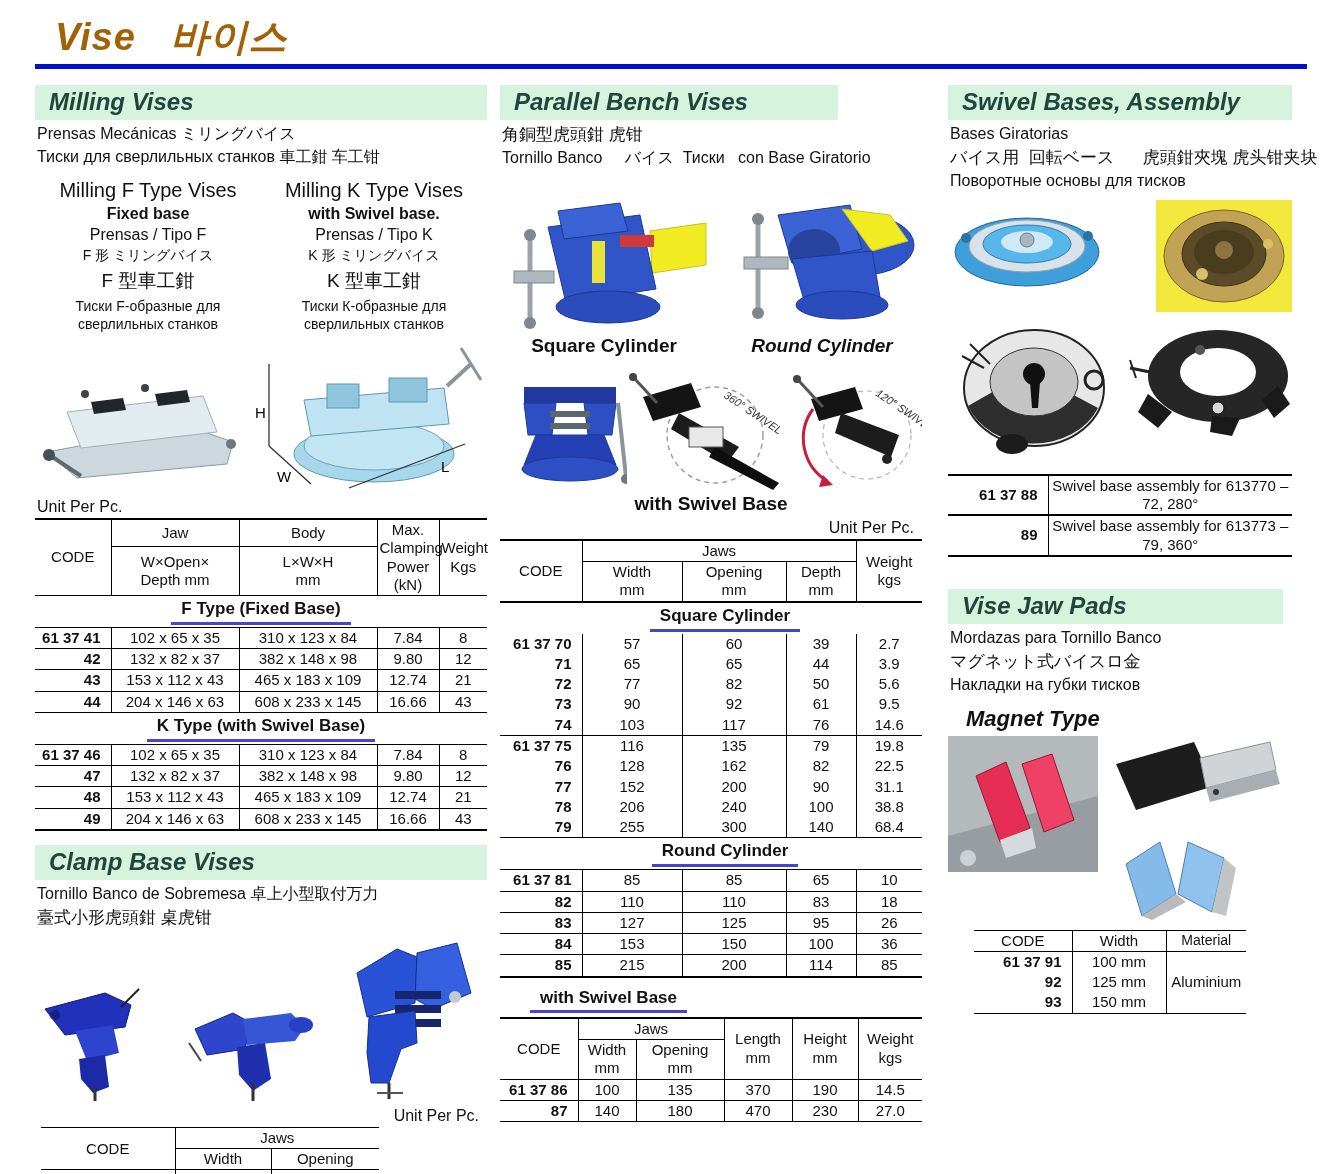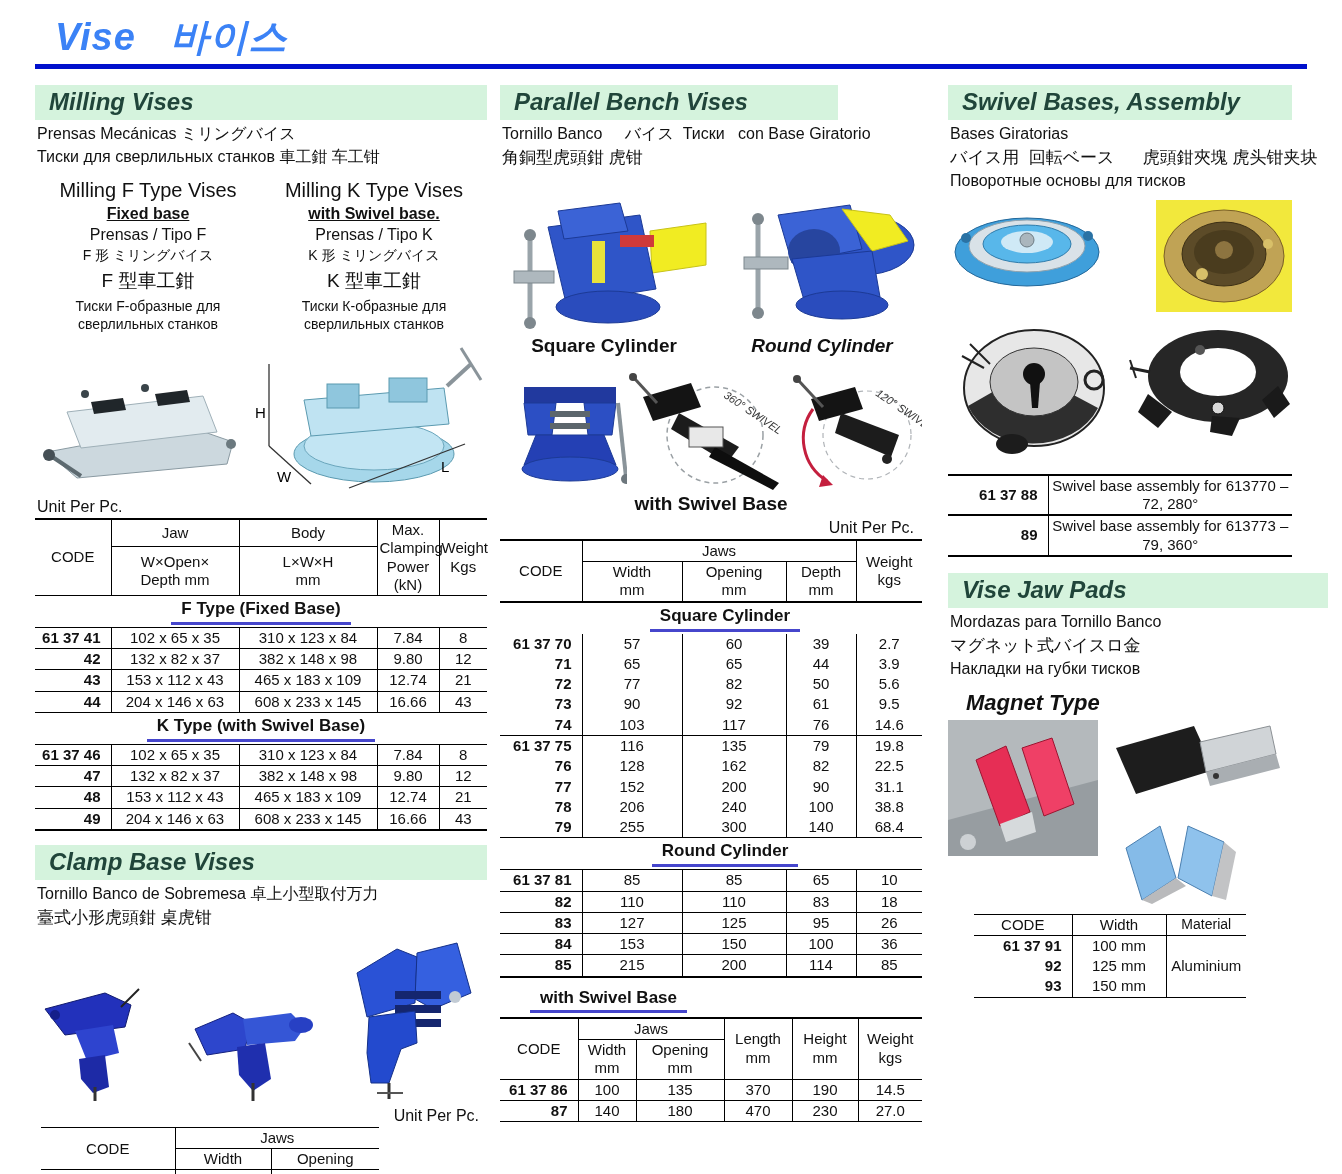--- a/index.html
+++ b/index.html
@@ -3,42 +3,42 @@
 <meta charset="utf-8">
 <style>
   html,body{margin:0;padding:0;background:#fff;}
   #page{position:relative;width:1342px;height:1174px;background:#fff;overflow:hidden;
         font-family:"Liberation Sans","DejaVu Sans",sans-serif;color:#111;}
   .pre{white-space:pre;}
   .preline{white-space:pre-line;}
 
   
   #page-title{position:absolute;left:55px;top:12px;font-size:38px;font-weight:bold;
-              font-style:italic;white-space:pre;color:#3b82f6;letter-spacing:1px;}
+              font-style:italic;white-space:pre;color:#a16207;letter-spacing:1px;}
   #title-rule{position:absolute;left:35px;top:64px;width:1272px;height:5px;background:#0010cc;}
 
   
   .col{position:absolute;top:85px;}
   #col-left{left:35px;width:452px;}
   #col-mid{left:500px;width:422px;}
   #col-right{left:948px;width:344px;}
 
   .band{background:#d5f3dd;padding:3px 10px 4px 14px;margin-bottom:4px;}
   .band span{font-size:24px;font-weight:bold;font-style:italic;color:#20453a;}
   .subline{font-size:16px;margin:2px 0 0 2px;line-height:1.3;}
   .subline.cjk{font-size:17px;}
   .unit{font-size:16px;margin:4px 0 2px 2px;}
   .unit.right{text-align:right;margin-right:8px;}
 
   
   .types{display:flex;margin-top:8px;}
   .typecol{width:50%;text-align:center;}
   .typecol div{margin:3px 0;}
   .t0{font-size:20px;}
-  .t1{font-size:16px;font-weight:bold;text-decoration:underline;}
+  .t1{font-size:16px;font-weight:bold;}
   .t2{font-size:16px;}
   .t3{font-size:14px;}
   .t4{font-size:19px;}
   .t5{font-size:14px;line-height:1.3;}
 
   
   .figrow{display:flex;align-items:flex-end;justify-content:space-between;}
   .fig{text-align:center;}
   .figcap{font-size:19px;font-weight:bold;margin-top:2px;}
   .figcap.ital{font-style:italic;}
@@ -296,22 +296,22 @@
         </tr>
         </tbody>
 
     </table>
   </div>
 
   <div class="col" id="col-mid">
     <div class="band" style="width:338px;box-sizing:border-box;">
       <span>Parallel Bench Vises</span>
     </div>
+    <div class="subline cjk">角銅型虎頭鉗  虎钳</div>
     <div class="subline pre">Tornillo Banco     バイス  Тиски   con Base Giratorio</div>
-    <div class="subline cjk">角銅型虎頭鉗  虎钳</div>
 
     <div class="figrow" style="margin-top:10px;">
       <div class="fig">
         <svg width="208" height="150">
           <polygon points="150,52 206,44 206,86 152,94" fill="#f1ec22" stroke="#c7c218"></polygon>
           <polygon points="48,48 140,36 156,110 66,124" fill="#2f55c8" stroke="#1c3a96"></polygon>
           <polygon points="58,32 120,24 128,52 64,60" fill="#3b63d6" stroke="#1c3a96"></polygon>
           <rect x="92" y="62" width="13" height="42" fill="#e8e23a"></rect>
           <ellipse cx="108" cy="128" rx="52" ry="16" fill="#2a4cbd" stroke="#1c3a96"></ellipse>
           <rect x="120" y="56" width="34" height="12" fill="#cf3a3a"></rect>
@@ -658,21 +658,21 @@
           <td class="vl desc">Swivel base assembly for 613773 – 79, 360°</td>
         </tr>
         </tbody>
       <tbody>
           <tr class="bt2">
             <td colspan="2" style="padding:0;height:0;"></td>
           </tr>
         </tbody>
     </table>
 
-    <div class="band" style="margin-top:16px;width:380px;box-sizing:border-box;">
+    <div class="band" style="margin-top:32px;width:335px;box-sizing:border-box;">
       <span>Vise Jaw Pads</span>
     </div>
     <div class="subline">Mordazas para Tornillo Banco</div>
     <div class="subline cjk">マグネット式バイスロ金</div>
     <div class="subline">Накладки на губки тисков</div>
 
     <div style="font-size:22px;font-weight:bold;font-style:italic;margin:10px 0 4px 18px;">Magnet Type</div>
 
     <div style="display:flex;gap:10px;">
       <svg width="150" height="136">

